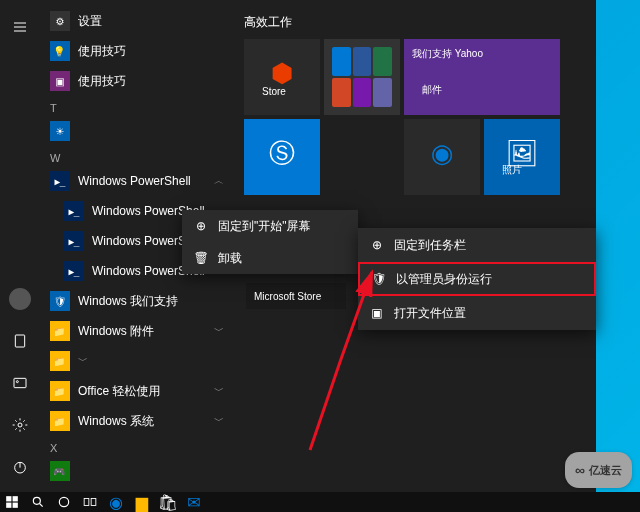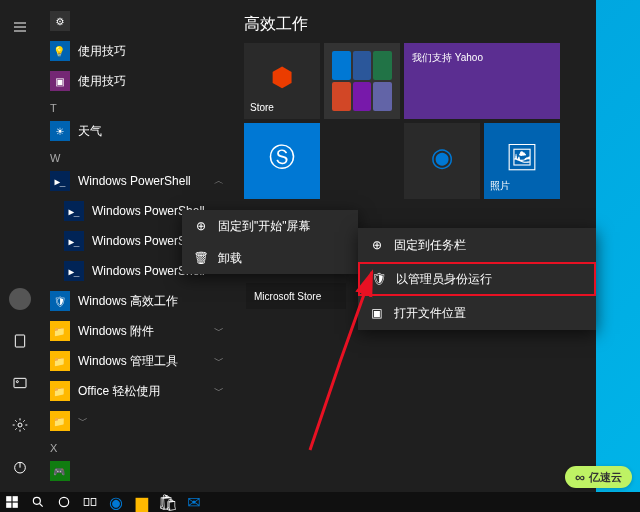--- a/index.html
+++ b/index.html
@@ -20,23 +20,23 @@
 .app .ic.fold{background:#ffb900}
 .app .ic.xbox{background:#107c10}
 .app .ic.wea{background:#0063b1}
 .app .ic.vid{background:#742774}
 .app .ic.tips{background:#0063b1}
 .app .ic.set{background:#333}
 .app .lbl{flex:1;white-space:nowrap;overflow:hidden}
 .app .chev{color:#999;font-size:10px}
 .hdr{padding:6px 10px 2px;color:#aaa;font-size:11px}
 .tiles{flex:1;background:#1f1f1f;padding:14px 12px;position:relative}
-.grp-title{color:#fff;font-size:16px;margin-bottom:8px}
+.grp-title{color:#fff;font-size:12px;margin-bottom:8px}
 .tile-grid{display:grid;grid-template-columns:repeat(4,76px);grid-auto-rows:76px;gap:4px}
-.tile{background:#333;display:flex;flex-direction:column;justify-content:flex-end;padding:6px;color:#fff;font-size:10px;position:relative}
+.tile{background:#333;display:flex;flex-direction:column;justify-content:flex-end;padding:18px;color:#fff;font-size:10px;position:relative}
 .tile.w2{grid-column:span 2}
 .tile.office{background:#2a2a2a}
 .tile.off-apps{background:#333;display:grid;grid-template-columns:1fr 1fr 1fr;grid-template-rows:1fr 1fr;gap:2px;padding:8px}
 .oa{width:100%;height:100%;border-radius:2px}
 .tile.yahoo{background:#5b2e91}
 .tile.skype{background:#0078d4}
 .tile.edge{background:#2a2a2a}
 .tile.photo{background:#0063b1}
 .tile .big-ic{position:absolute;top:50%;left:50%;transform:translate(-50%,-60%);font-size:26px}
 .ctx{position:absolute;left:182px;top:210px;width:176px;background:#2b2b2b;color:#fff;font-size:12px;box-shadow:0 4px 16px rgba(0,0,0,.6);z-index:10}
@@ -44,21 +44,21 @@
 .ctx-item.hl{background:#0063b1}
 .ctx-item .arr{margin-left:auto;font-size:10px}
 .ctx-ic{width:14px;height:14px;display:flex;align-items:center;justify-content:center}
 .sub-ctx{position:absolute;left:358px;top:228px;width:238px;background:#2b2b2b;color:#fff;font-size:12px;box-shadow:0 4px 16px rgba(0,0,0,.6);z-index:11}
 .sub-ctx .ctx-item{height:34px}
 .red-box{border:2px solid #e81123}
 .arrow-svg{position:absolute;left:300px;top:260px;z-index:12;pointer-events:none}
 .taskbar{position:absolute;bottom:0;left:0;right:0;height:20px;background:#101010;display:flex;align-items:center;padding:0 4px;gap:10px}
 .tb-ic{width:16px;height:16px;display:flex;align-items:center;justify-content:center;color:#fff}
 .tb-ic svg{width:14px;height:14px}
-.watermark{position:absolute;right:8px;bottom:24px;background:#bef264;border-radius:14px;padding:3px 10px;font-size:11px;font-weight:bold;color:#333;display:flex;align-items:center;gap:4px;box-shadow:0 1px 4px rgba(0,0,0,.2)}
+.watermark{position:absolute;right:8px;bottom:24px;background:#a3a3a3;border-radius:14px;padding:10px 10px;font-size:11px;font-weight:bold;color:#333;display:flex;align-items:center;gap:4px;box-shadow:0 1px 4px rgba(0,0,0,.2)}
 .watermark::before{content:"∞";font-size:14px}
 .store-row{position:absolute;left:246px;top:283px;width:100px;height:26px;background:#1a1a1a;color:#fff;font-size:10px;display:flex;align-items:center;padding:0 8px}
 </style>
 </head>
 <body>
 
 <div class="start-menu">
   <div class="rail">
     <div class="rail-top">
       <div class="rail-ic">
@@ -93,33 +93,33 @@
             <circle cx="12" cy="13" r="8"></circle>
             <path d="M12 5v8"></path>
           </svg>
         </div>
     </div>
   </div>
 
   <div class="apps">
     <div class="app">
         <div class="ic set">⚙</div>
+        <span class="lbl">设置</span>
       </div>
     <div class="app">
         <div class="ic tips">💡</div>
         <span class="lbl">使用技巧</span>
       </div>
     <div class="app">
         <div class="ic vid">▣</div>
         <span class="lbl">使用技巧</span>
       </div>
     <div class="hdr">T</div>
     <div class="app">
         <div class="ic wea">☀</div>
-        <span class="lbl">天气</span>
       </div>
     <div class="hdr">W</div>
     <div class="app">
         <div class="ic ps">▸_</div>
         <span class="lbl">Windows PowerShell</span>
         <span class="chev">︿</span>
       </div>
     <div class="app sub">
         <div class="ic ps">▸_</div>
         <span class="lbl">Windows PowerShell</span>
@@ -127,39 +127,39 @@
     <div class="app sub">
         <div class="ic ps">▸_</div>
         <span class="lbl">Windows PowerShell</span>
       </div>
     <div class="app sub">
         <div class="ic ps">▸_</div>
         <span class="lbl">Windows PowerShell</span>
       </div>
     <div class="app">
         <div class="ic sec">🛡</div>
-        <span class="lbl">Windows 高效工作</span>
+        <span class="lbl">Windows 我们支持</span>
       </div>
     <div class="app">
         <div class="ic fold">📁</div>
         <span class="lbl">Windows 附件</span>
         <span class="chev">﹀</span>
       </div>
     <div class="app">
         <div class="ic fold">📁</div>
-        <span class="lbl">Windows 管理工具</span>
         <span class="chev">﹀</span>
       </div>
     <div class="app">
         <div class="ic fold">📁</div>
         <span class="lbl">Office 轻松使用</span>
         <span class="chev">﹀</span>
       </div>
     <div class="app">
         <div class="ic fold">📁</div>
+        <span class="lbl">Windows 系统</span>
         <span class="chev">﹀</span>
       </div>
     <div class="hdr">X</div>
     <div class="app">
         <div class="ic xbox">🎮</div>
       </div>
   </div>
 
   <div class="tiles">
     <div class="grp-title">高效工作</div>
@@ -171,20 +171,21 @@
       <div class="tile off-apps">
         <div class="oa" style="background:#0078d4"></div>
         <div class="oa" style="background:#2b579a"></div>
         <div class="oa" style="background:#217346"></div>
         <div class="oa" style="background:#d24726"></div>
         <div class="oa" style="background:#7719aa"></div>
         <div class="oa" style="background:#6264a7"></div>
       </div>
       <div class="tile yahoo w2">
           <span style="position:absolute;top:8px;left:8px;right:8px">我们支持 Yahoo</span>
+          <span>邮件</span>
         </div>
       <div class="tile skype">
           <span class="big-ic">Ⓢ</span>
         </div>
       <div class="tile" style="background:transparent"></div>
       <div class="tile edge">
           <span class="big-ic" style="color:#0078d4">◉</span>
         </div>
       <div class="tile photo">
           <span class="big-ic">🖼</span>

